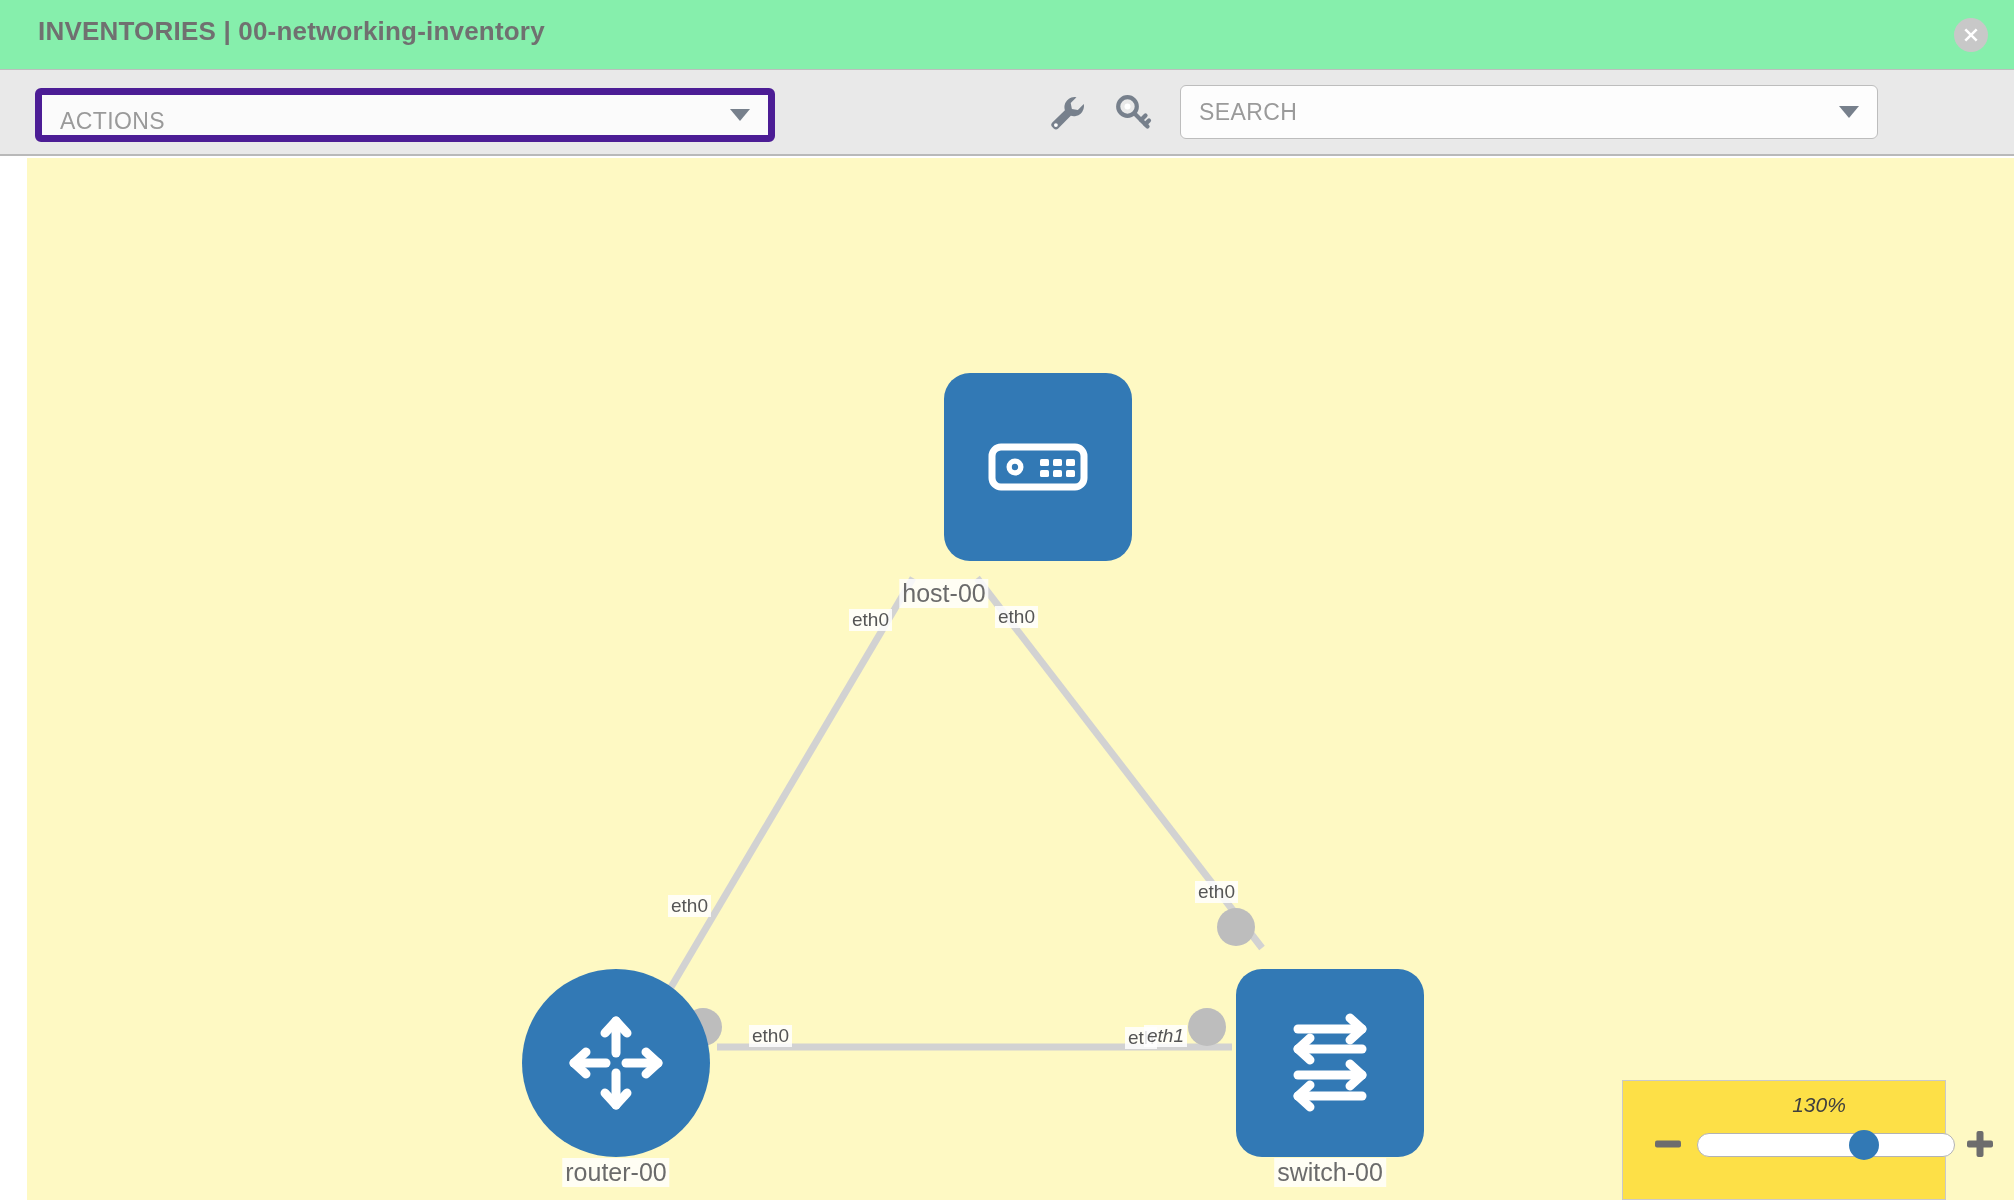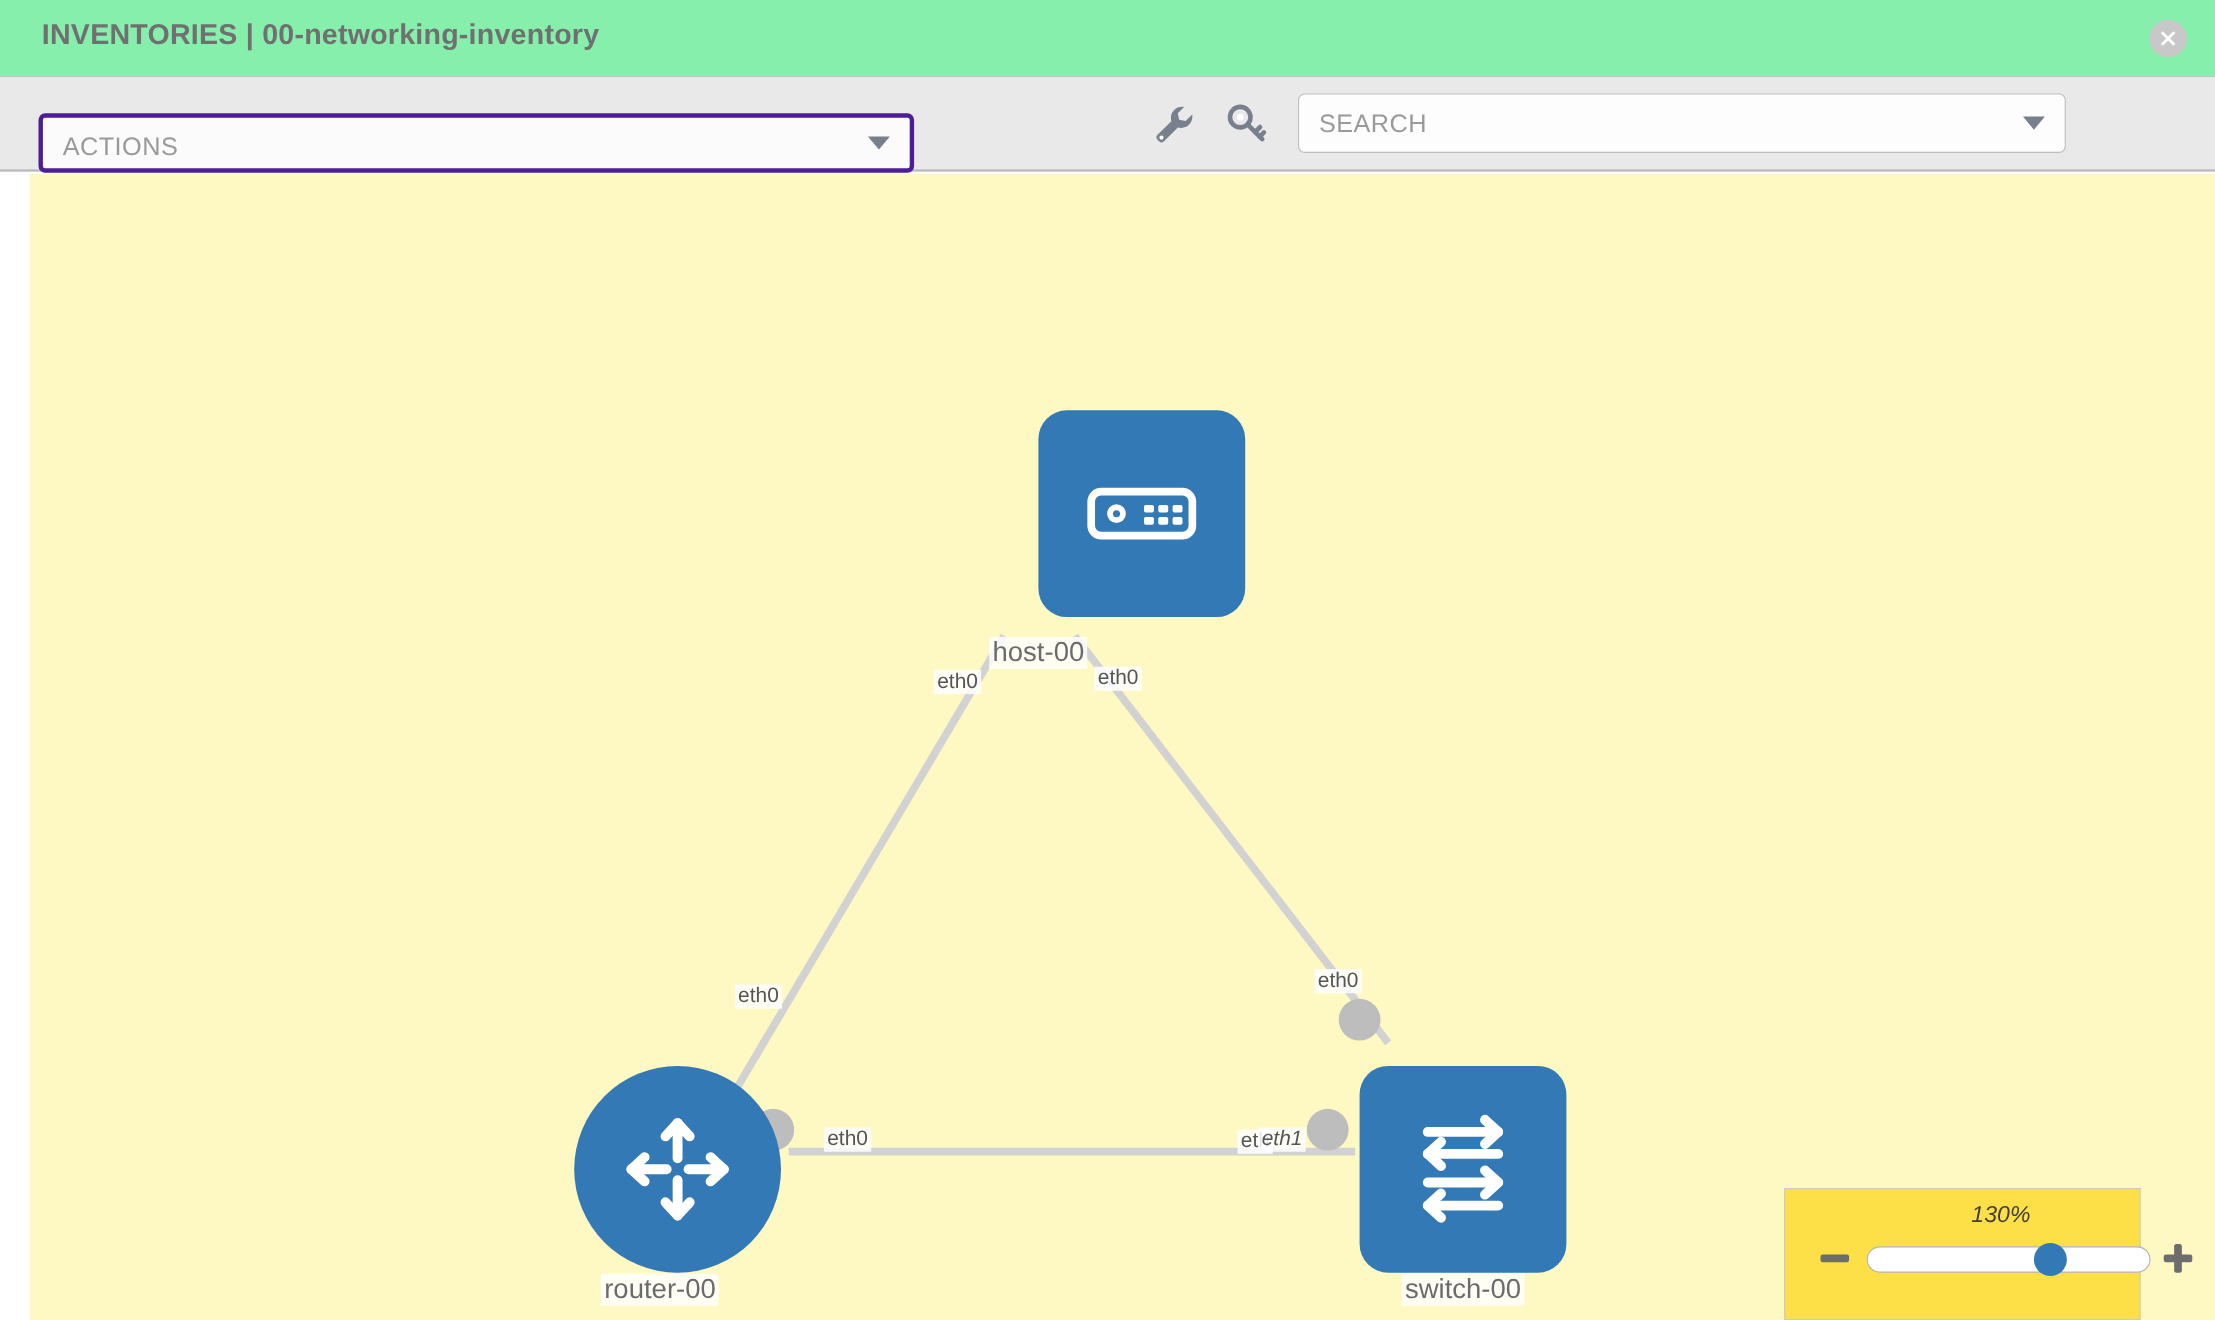--- a/index.html
+++ b/index.html
@@ -35,24 +35,24 @@
 
   
   .toolbar {
     position: absolute; left: 0; top: 69px;
     width: 2014px; height: 87px;
     background: #e9e9e9;
     border-top: 1px solid #bdbdbd;
     border-bottom: 2px solid #b9b9b9;
   }
   .actions-select {
-    position: absolute; left: 35px; top: 33px;
-    width: 796px; height: 54px;
+    position: absolute; left: 35px; top: 18px;
+    width: 740px; height: 54px;
     background: #fbfbfb;
-    border: 4px solid #4c1d95;
+    border: 7px solid #4c1d95;
     border-radius: 6px;
     cursor: pointer;
   }
   .actions-select .label {
     position: absolute; left: 18px; top: 13px;
     font-size: 23px; color: #9a9a9a;
     letter-spacing: 0.4px;
   }
   .caret {
     position: absolute; right: 18px; top: 50%;
@@ -285,21 +285,21 @@
             <path d="M88 87 H24"></path>
               <path d="M36 76 L24 87 L36 98"></path>
           </g>
         </svg>
       </span>
     </div>
   </div>
 
   <div id="node-label-layer">
       <div class="node-label" style="left: 917px; top: 421px;">host-00</div>
-      <div class="node-label" style="left: 573px; top: 1000px;">router-00</div>
+      <div class="node-label" style="left: 589px; top: 1000px;">router-00</div>
       <div class="node-label" style="left: 1303px; top: 1000px;">switch-00</div>
     </div>
 
   <div id="iface-label-layer">
       <div class="iface-label" style="left: 822px; top: 451px;">eth0</div>
       <div class="iface-label" style="left: 968px; top: 448px;">eth0</div>
       <div class="iface-label" style="left: 641px; top: 737px;">eth0</div>
       <div class="iface-label" style="left: 1168px; top: 723px;">eth0</div>
       <div class="iface-label" style="left: 722px; top: 867px;">eth0</div>
       <div class="iface-label" style="left: 1098px; top: 869px;">eth</div>

